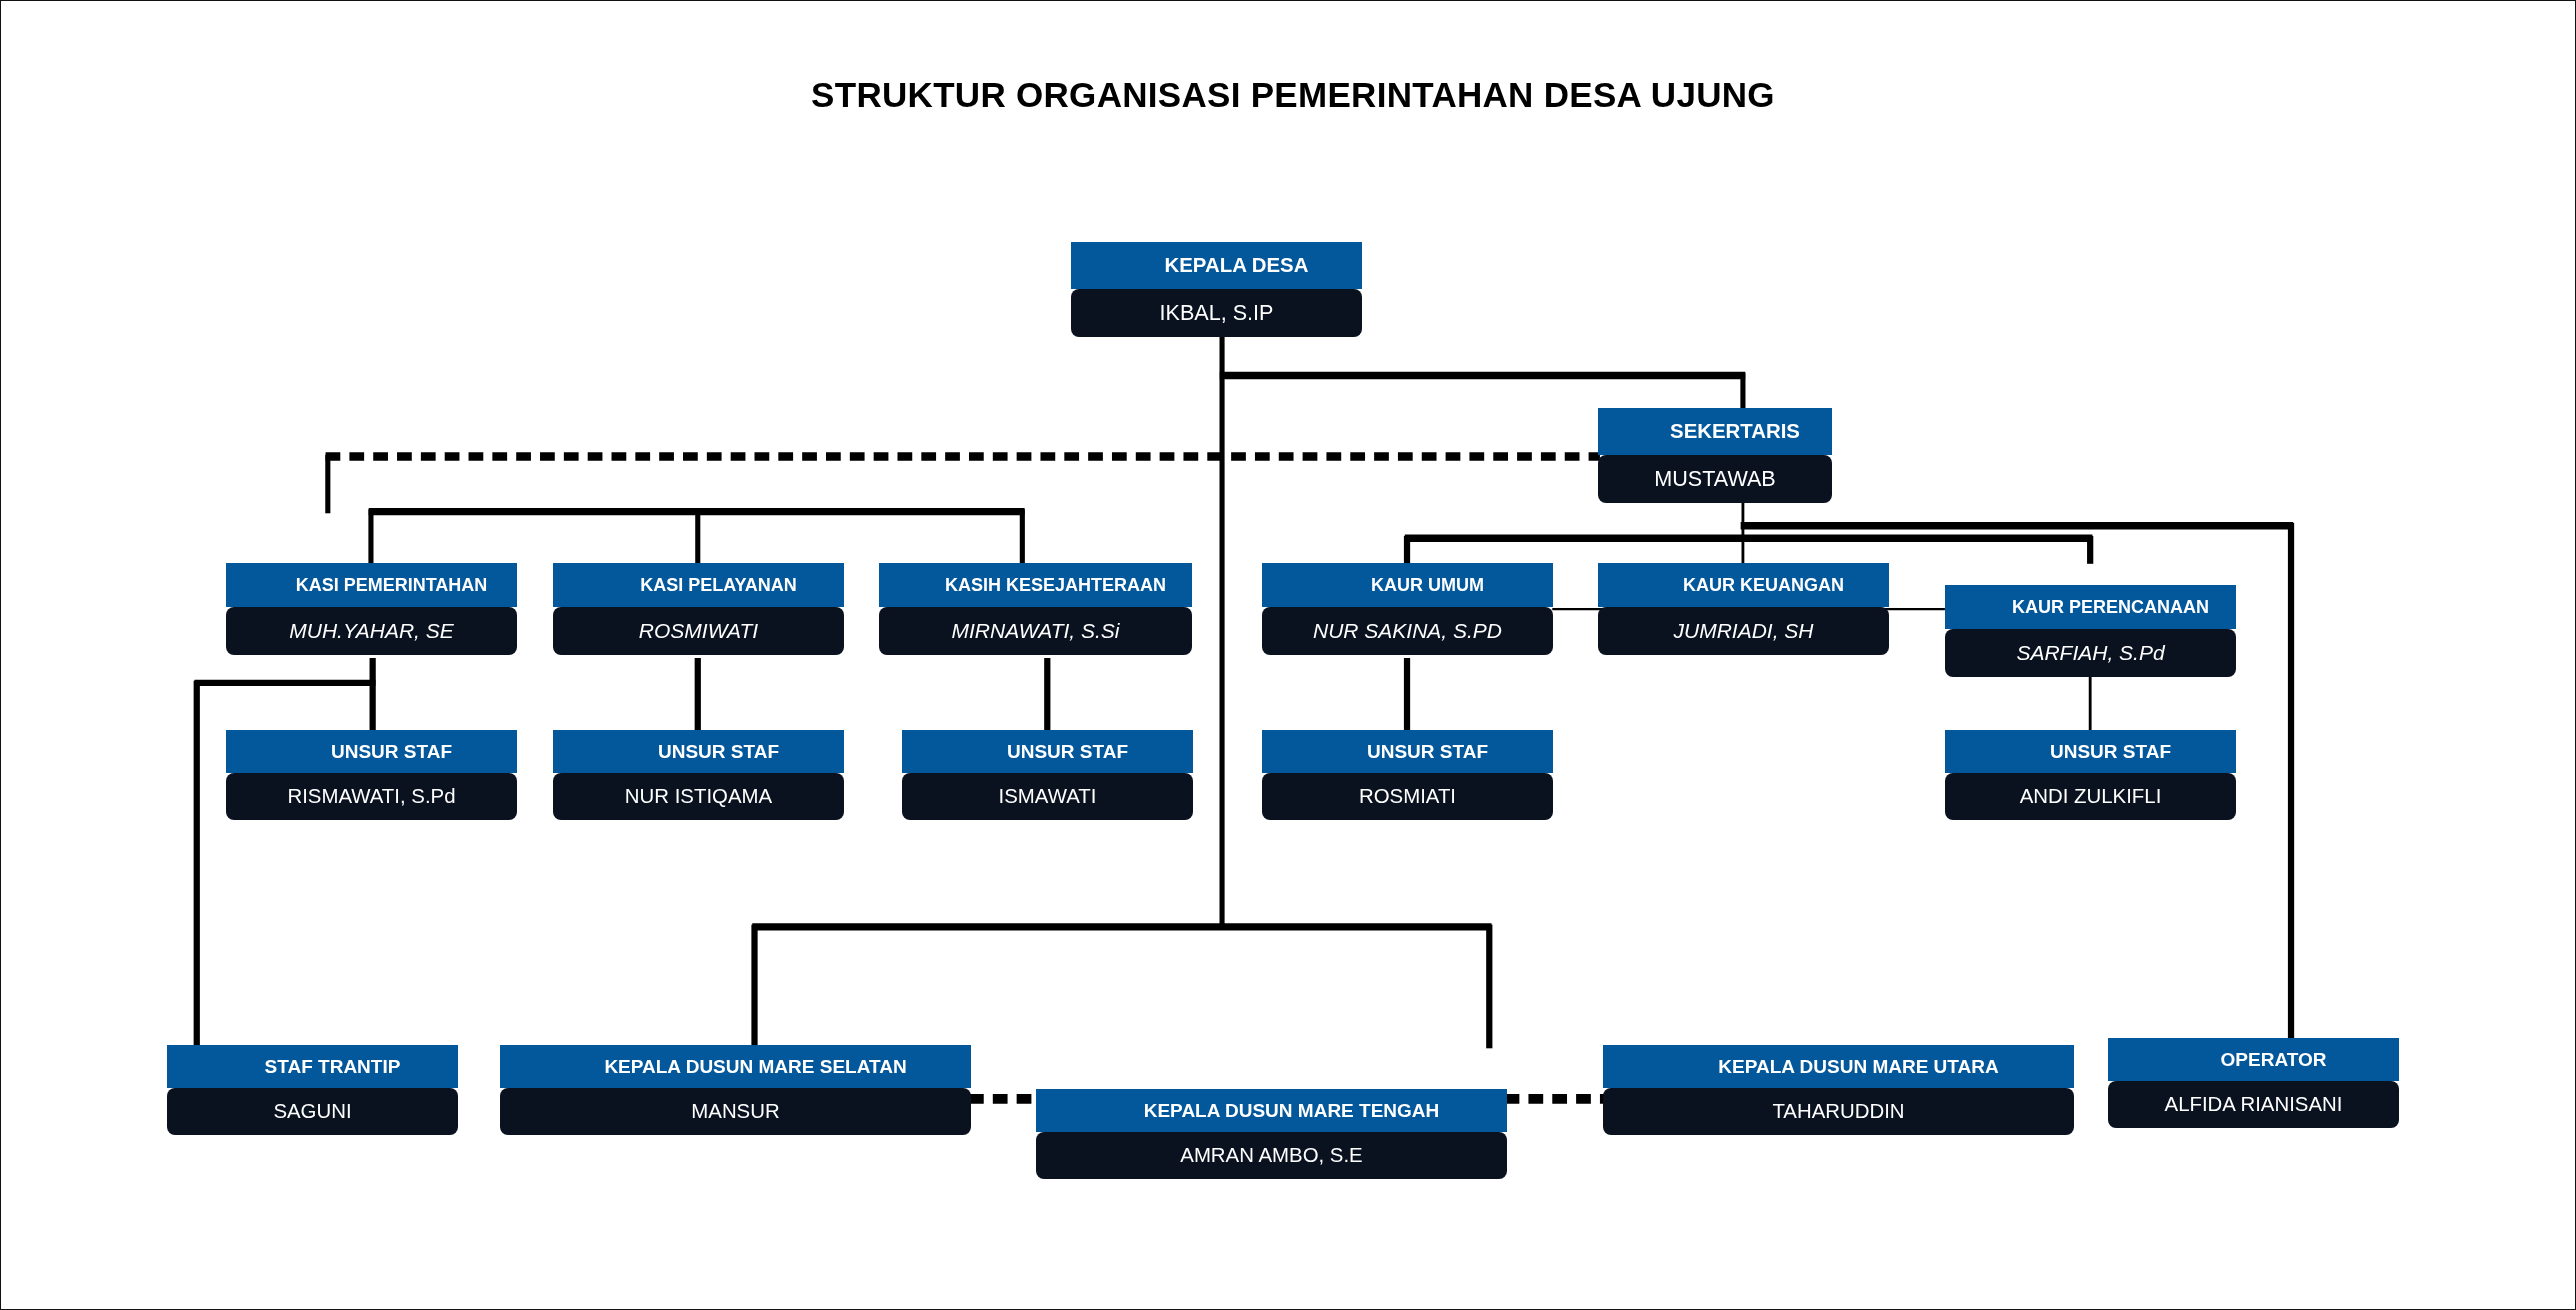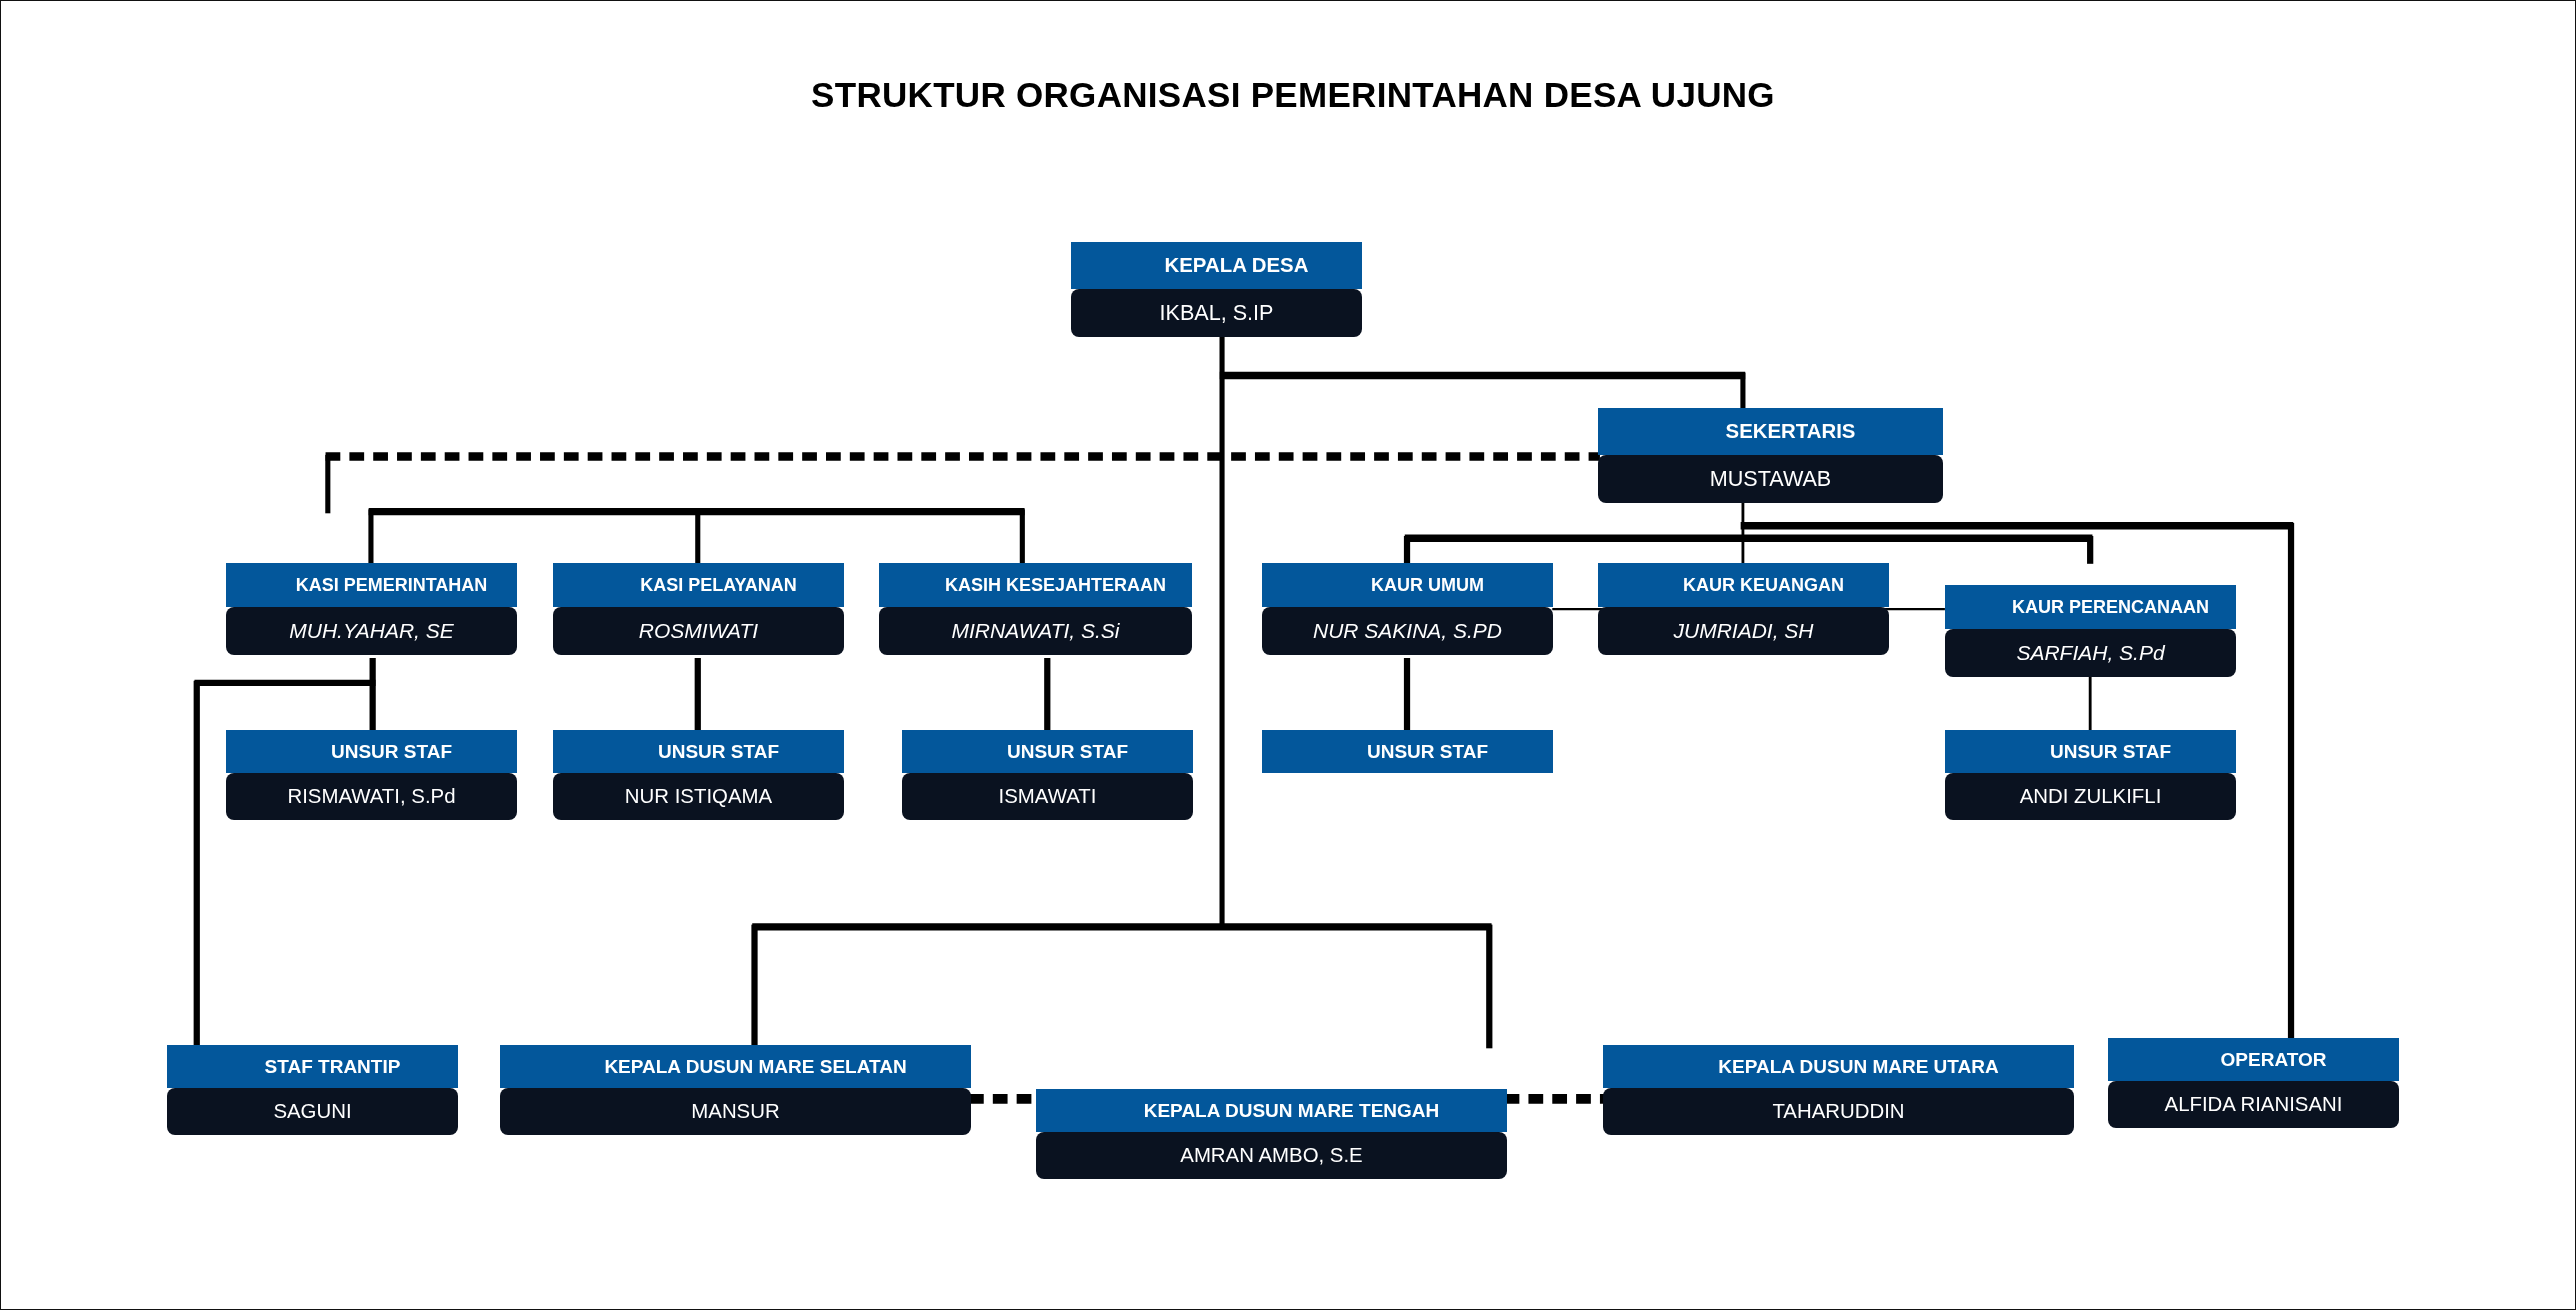--- a/index.html
+++ b/index.html
@@ -132,21 +132,21 @@
       <line x1="1706" y1="1935" x2="1830" y2="1935" stroke-width="17" stroke-dasharray="26 16"></line>
       <line x1="2650" y1="1935" x2="2830" y2="1935" stroke-width="17" stroke-dasharray="26 16"></line>
     </g>
   </svg>
 
   <div class="node sz-lg" style="left:1070px; top:241px; width:291px;">
     <div class="node-title">KEPALA DESA</div>
     <div class="node-name">IKBAL, S.IP</div>
   </div>
 
-  <div class="node sz-lg" style="left:1597px; top:407px; width:345px;">
+  <div class="node sz-lg" style="left:1597px; top:407px; width:234px;">
     <div class="node-title">SEKERTARIS</div>
     <div class="node-name">MUSTAWAB</div>
   </div>
 
   <div class="node sz-md" style="left:225px; top:562px; width:291px;">
     <div class="node-title">KASI PEMERINTAHAN</div>
     <div class="node-name">MUH.YAHAR, SE</div>
   </div>
 
   <div class="node sz-md" style="left:552px; top:562px; width:291px;">
@@ -184,20 +184,21 @@
     <div class="node-name">NUR ISTIQAMA</div>
   </div>
 
   <div class="node sz-sm" style="left:901px; top:729px; width:291px;">
     <div class="node-title">UNSUR STAF</div>
     <div class="node-name">ISMAWATI</div>
   </div>
 
   <div class="node sz-sm" style="left:1261px; top:729px; width:291px;">
     <div class="node-title">UNSUR STAF</div>
+    <div class="node-name">ROSMIATI</div>
   </div>
 
   <div class="node sz-sm" style="left:1944px; top:729px; width:291px;">
     <div class="node-title">UNSUR STAF</div>
     <div class="node-name">ANDI ZULKIFLI</div>
   </div>
 
   <div class="node sz-sm" style="left:166px; top:1044px; width:291px;">
     <div class="node-title">STAF TRANTIP</div>
     <div class="node-name">SAGUNI</div>

